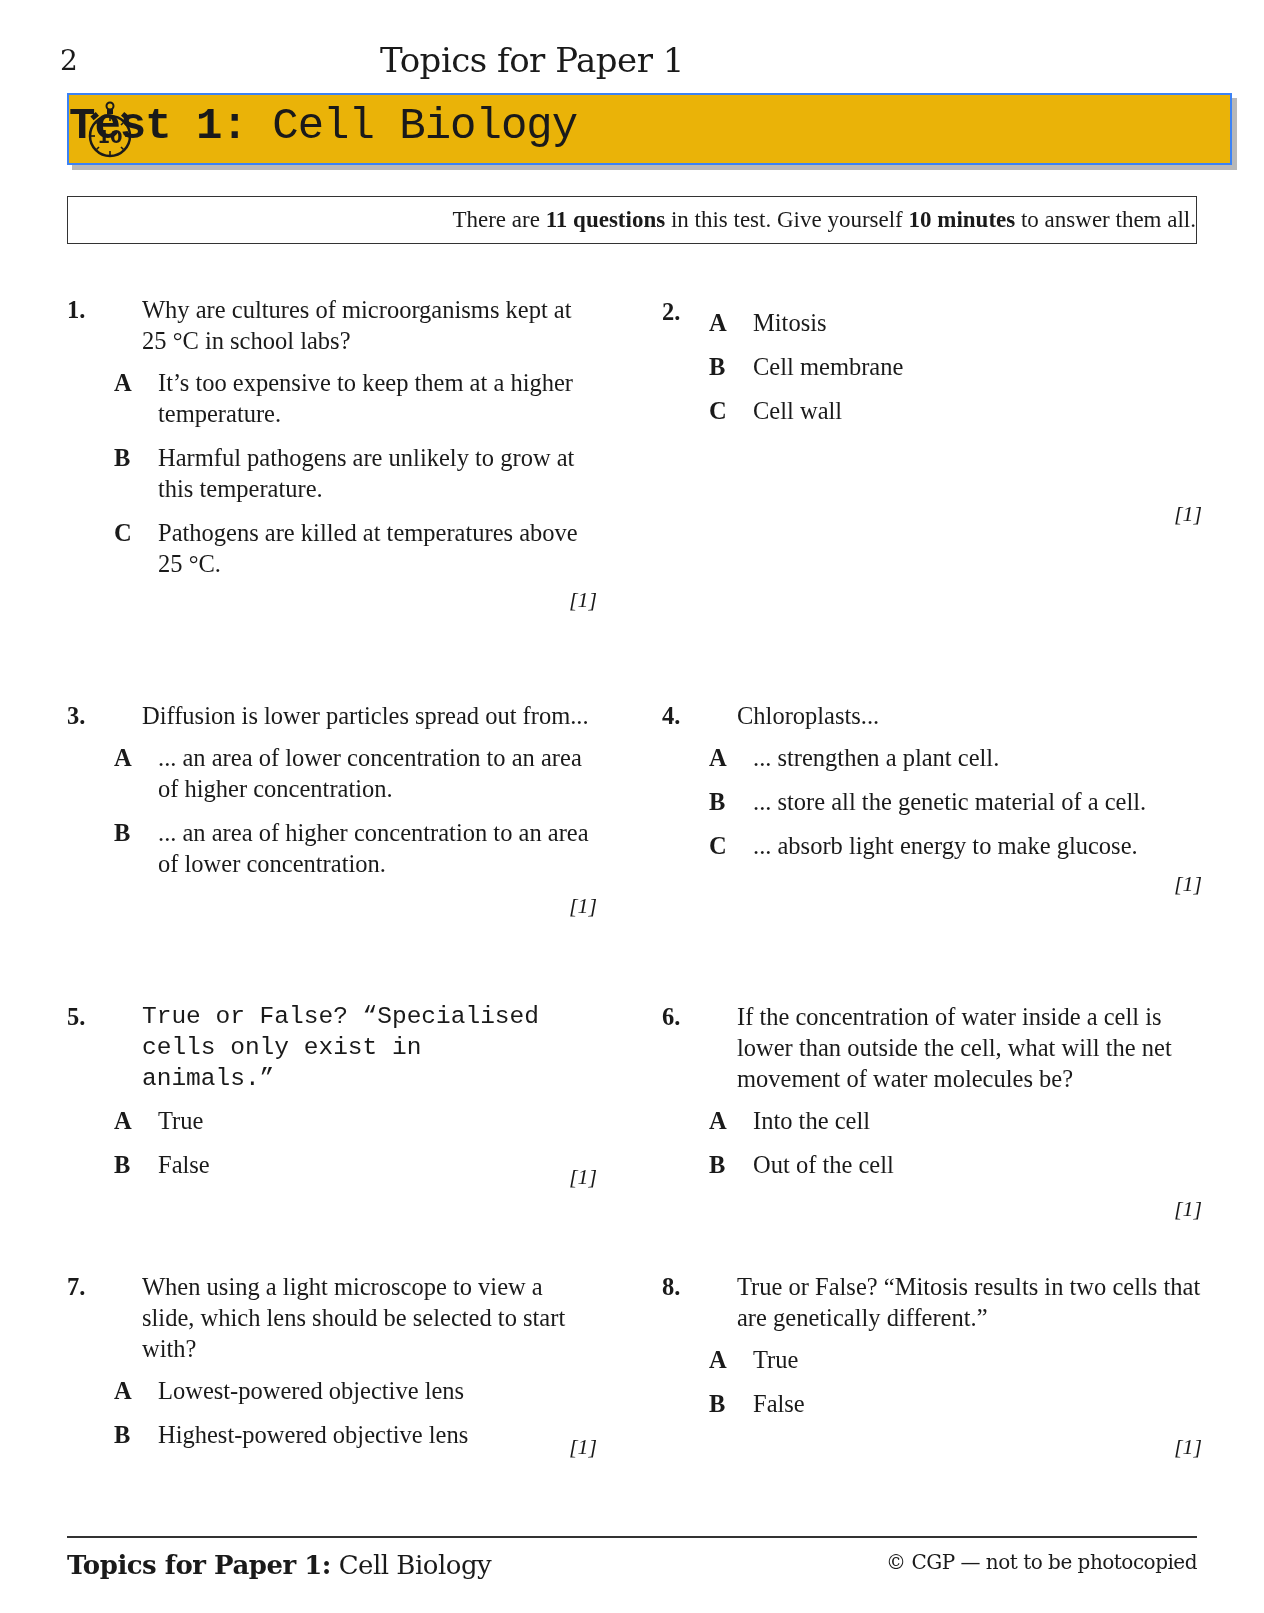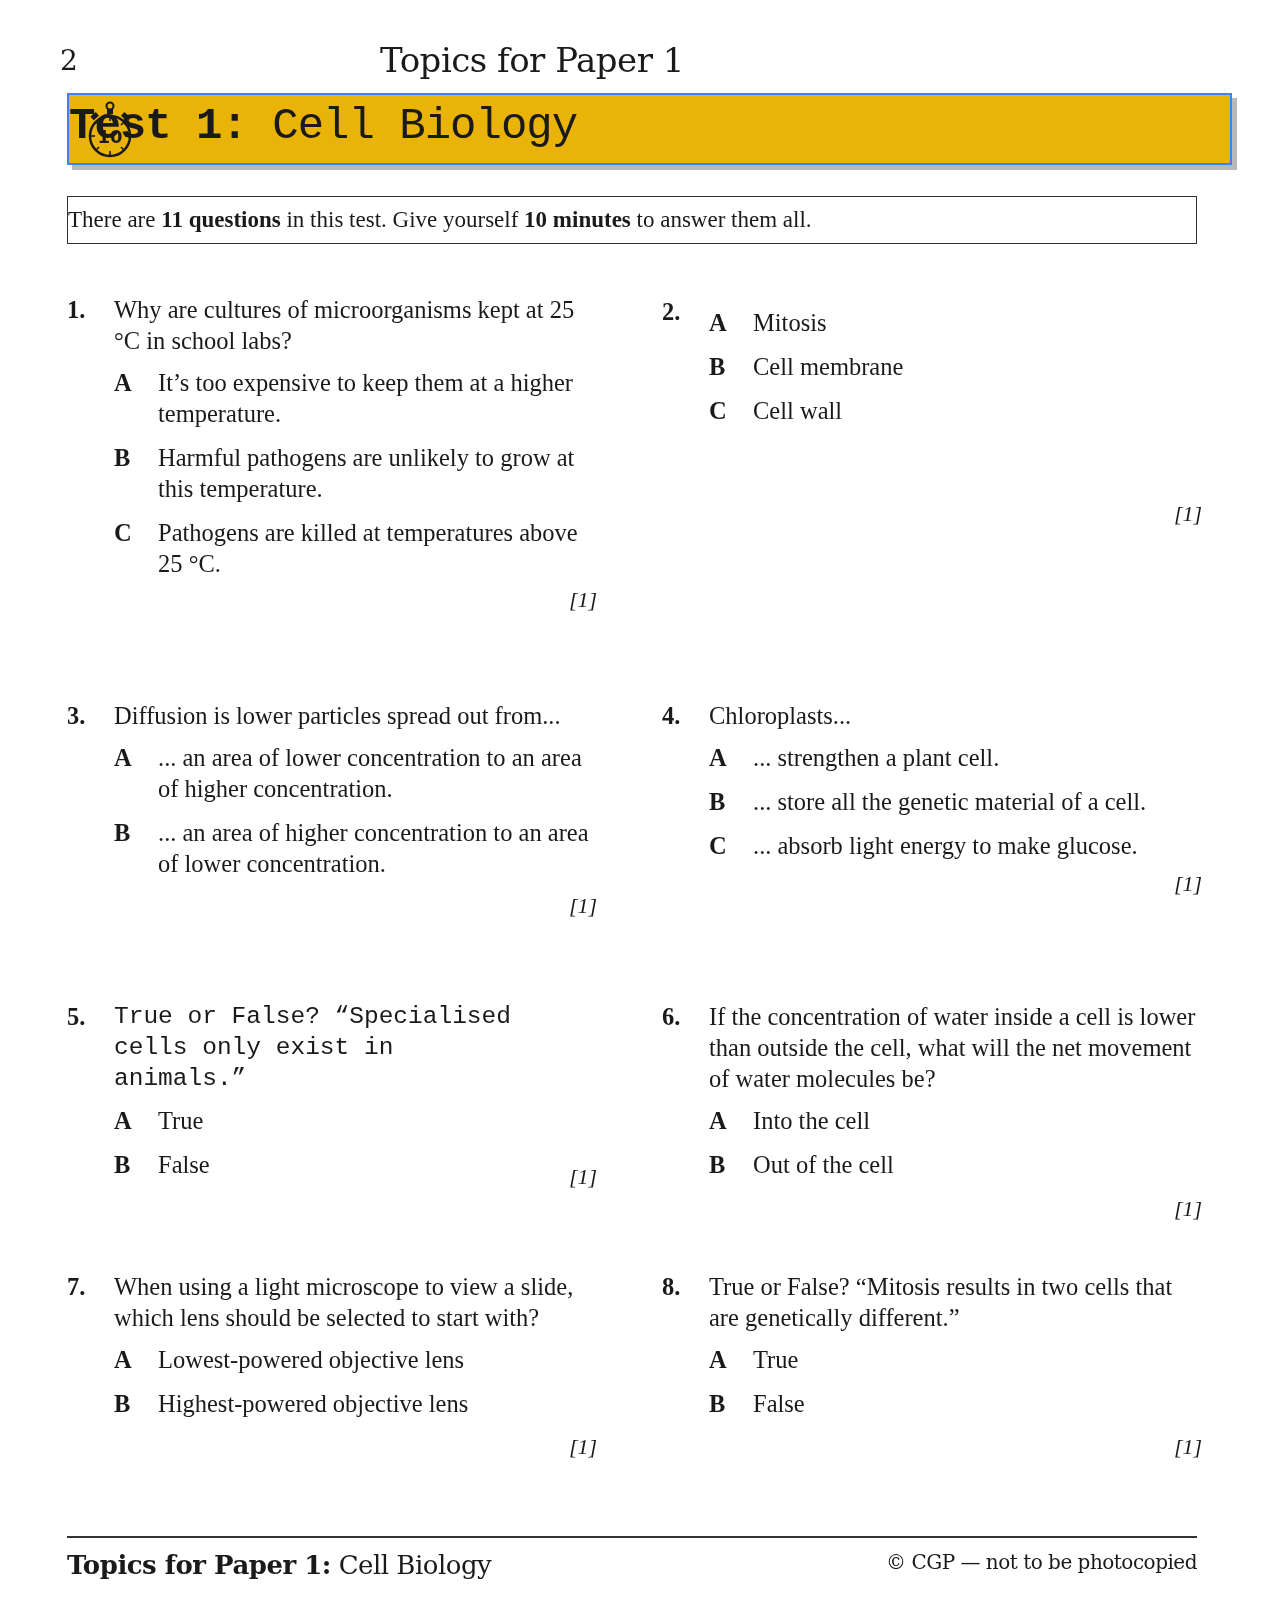--- a/index.html
+++ b/index.html
@@ -8,26 +8,26 @@
   .page-num { position: absolute; left: 60px; top: 44px; font-size: 28px; font-family: "DejaVu Serif", serif; }
   .running-head { position: absolute; left: 0; width: 1064px; top: 40px; text-align: center;
                   font-size: 34px; font-family: "DejaVu Serif", serif; letter-spacing: -0.5px; }
   .title-bar { position: absolute; left: 67px; top: 93px; width: 1130px; height: 68px;
                background: #eab308; border: 2px solid #3b82f6; box-shadow: 5px 5px 0 #b8b8b8; padding-left: 31px; }
   .title-bar .timer { position: absolute; left: 16px; top: 6px; width: 50px; height: 58px; }
   .title-text { position: absolute; left: 0; right: 0; top: 6px; text-align: left; font-size: 44px;
                 font-family: Liberation Mono, monospace; letter-spacing: -1px; }
   .title-text b { font-weight: bold; }
   .info-box { position: absolute; left: 67px; top: 196px; width: 1130px; height: 48px;
-              border: 1.5px solid #333; box-sizing: border-box; text-align: left;
+              border: 1.5px solid #333; box-sizing: border-box; text-align: right;
               font-size: 23px; line-height: 46px; }
   .info-box b { font-weight: bold; }
   .q { position: absolute; width: 540px; font-size: 24.5px; line-height: 31px; }
   .q .qnum { position: absolute; left: 0; top: 0; font-weight: bold; }
-  .q .qtext { margin-left: 47px; }
+  .q .qtext { margin-left: 75px; }
   .q .opts { margin-left: 47px; margin-top: 11px; }
   .q .opt { position: relative; padding-left: 44px; margin-bottom: 13px; }
   .q .opt .letter { position: absolute; left: 0; top: 0; font-weight: bold; }
   .q .marks { position: absolute; right: 0; font-style: italic; font-size: 22px; }
   .footer-rule { position: absolute; left: 67px; top: 1536px; width: 1130px; height: 2px; background: #333; }
   .footer-left { position: absolute; left: 67px; top: 1550px; font-size: 26px; font-family: "DejaVu Serif", serif; letter-spacing: -0.5px; }
   .footer-left b { font-weight: bold; }
   .footer-right { position: absolute; right: 67px; top: 1550px; font-size: 20px; font-family: "DejaVu Serif", serif; letter-spacing: -0.5px; text-align: center; }
 </style>
 </head>

